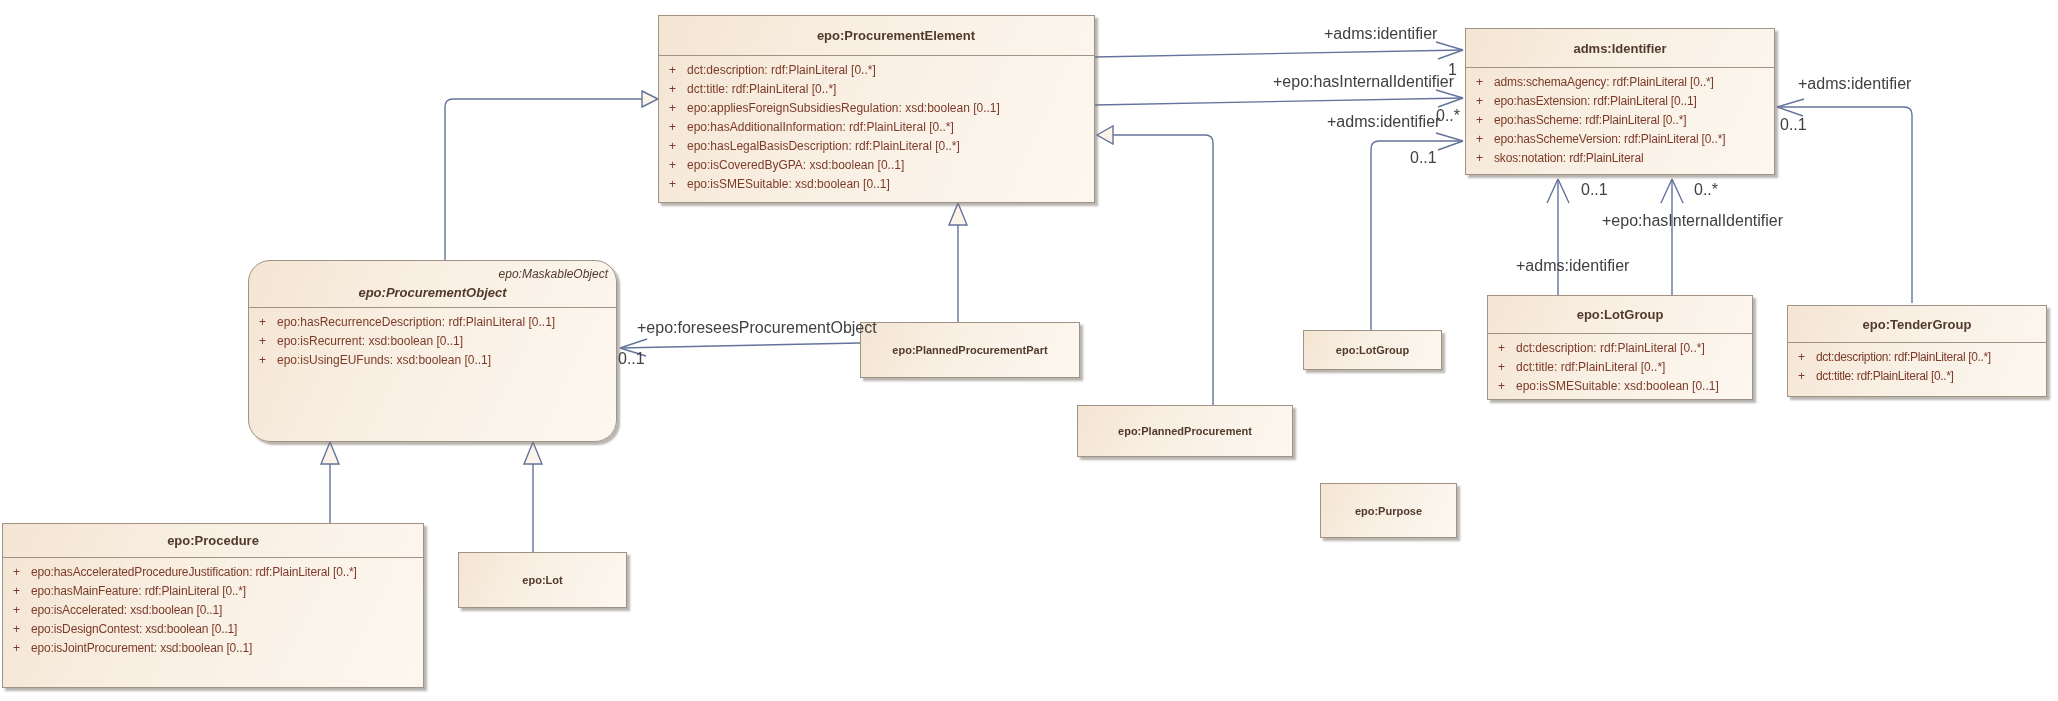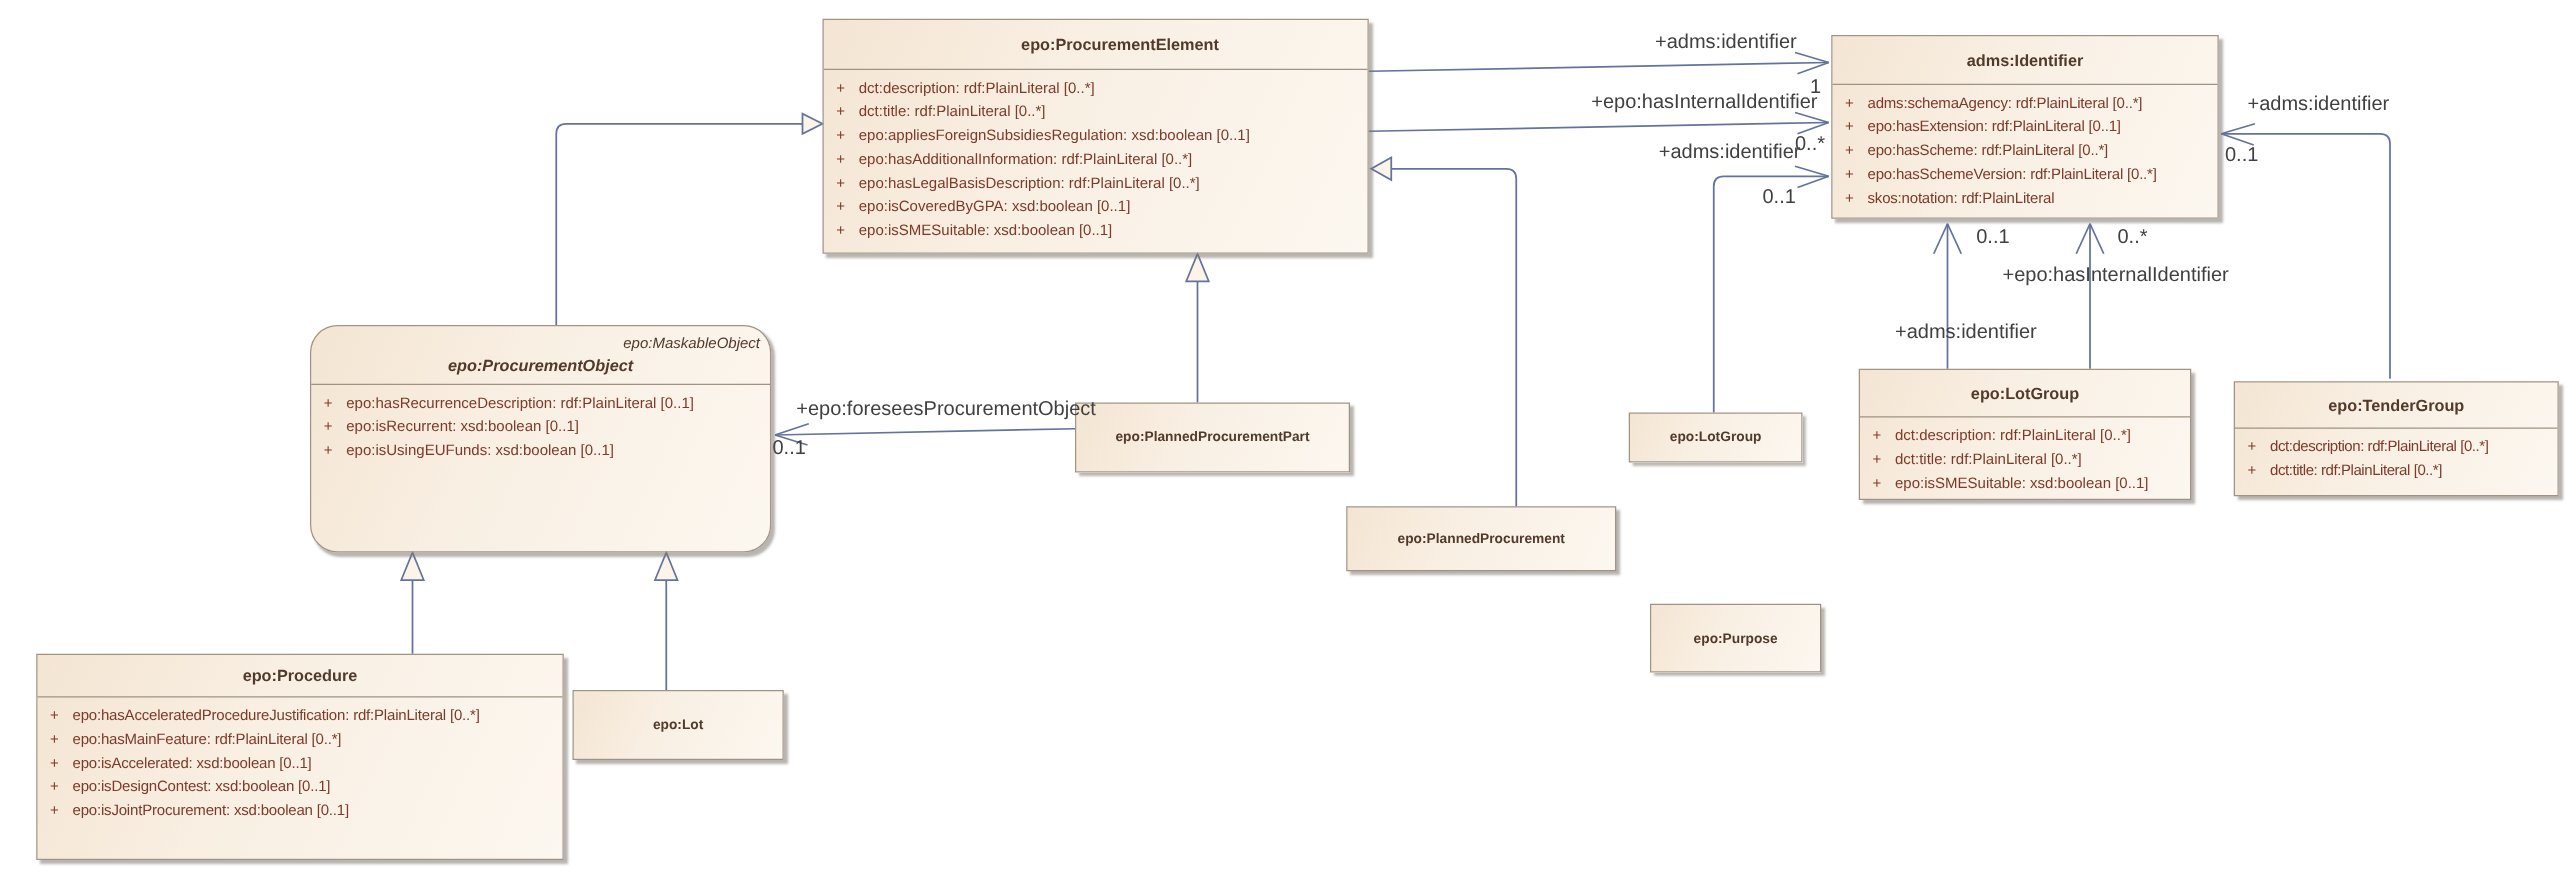--- a/index.html
+++ b/index.html
@@ -233,21 +233,21 @@
           <span class="plus">+</span>
           <span class="atxt">dct:description: rdf:PlainLiteral [0..*]</span>
         </div>
       <div class="row">
           <span class="plus">+</span>
           <span class="atxt">dct:title: rdf:PlainLiteral [0..*]</span>
         </div>
     </div>
   </div>
 
-  <div class="cls snug" style="left:29px;top:523px;width:422px;height:165px;">
+  <div class="cls snug" style="left:2px;top:523px;width:422px;height:165px;">
     <div class="hdr" style="height:33px;">epo:Procedure</div>
     <div class="attrs">
       <div class="row">
           <span class="plus">+</span>
           <span class="atxt">epo:hasAcceleratedProcedureJustification: rdf:PlainLiteral [0..*]</span>
         </div>
       <div class="row">
           <span class="plus">+</span>
           <span class="atxt">epo:hasMainFeature: rdf:PlainLiteral [0..*]</span>
         </div>

